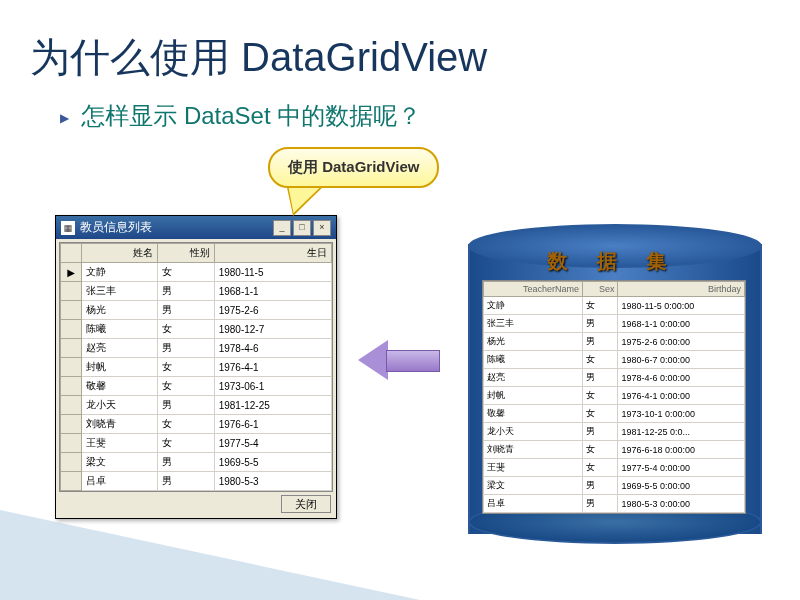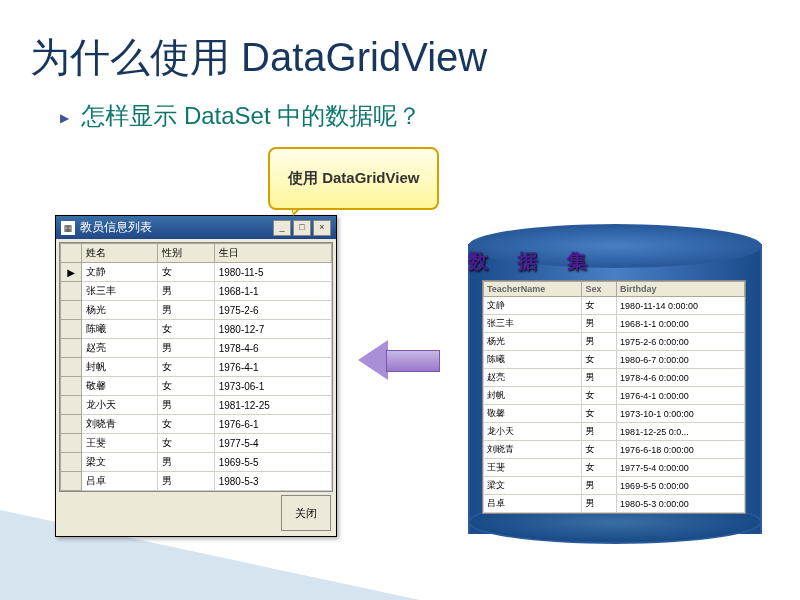--- a/index.html
+++ b/index.html
@@ -1,43 +1,43 @@
 <!DOCTYPE html>
 <html><head>
 <meta charset="utf-8">
 <style>
 body{margin:0;font-family:"Microsoft YaHei",SimHei,Arial,sans-serif;width:800px;height:600px;background:#fff;position:relative;overflow:hidden}
 .title{font-size:40px;color:#17365d;margin:30px 0 12px 30px;font-weight:400}
 .bullet{font-size:24px;color:#0f766e;margin:15px 0 0 60px}
 .bullet::before{content:"▶";color:#3b5998;font-size:12px;margin-right:12px;vertical-align:middle}
-.callout{position:absolute;left:268px;top:147px;background:linear-gradient(#fffde8,#fef79a);border:2px solid #d4a000;border-radius:8px;padding:20px 18px;font-size:15px;font-weight:bold;color:#333;z-index:10}
+.callout{position:absolute;left:268px;top:147px;background:linear-gradient(#fffde8,#fef79a);border:2px solid #d4a000;border-radius:20px;padding:9px 18px;font-size:15px;font-weight:bold;color:#333;z-index:10}
 .callout-tail{position:absolute;left:285px;top:187px;width:0;height:0;border-left:12px solid transparent;border-right:20px solid transparent;border-top:26px solid #fef79a;z-index:9;transform:skewX(-15deg)}
 .callout-tail-border{position:absolute;left:283px;top:187px;width:0;height:0;border-left:14px solid transparent;border-right:22px solid transparent;border-top:29px solid #d4a000;z-index:8;transform:skewX(-15deg)}
 .window{position:absolute;left:55px;top:215px;width:280px;background:#ece9d8;border:1px solid #000;box-shadow:2px 2px 4px rgba(0,0,0,0.3)}
 .titlebar{background:linear-gradient(#3a6ea5,#1f4788);color:#fff;padding:3px 5px;font-size:12px;display:flex;align-items:center}
 .titlebar-icon{width:14px;height:14px;background:#fff;margin-right:5px;display:inline-block;font-size:9px;color:#333;text-align:center;line-height:14px}
 .win-btns{margin-left:auto;display:flex;gap:2px}
 .win-btn{width:16px;height:14px;background:#ece9d8;border:1px solid #888;font-size:9px;text-align:center;line-height:12px;color:#333}
 .grid{background:#fff;border:1px solid #888;margin:3px}
 .grid table{border-collapse:collapse;width:100%;font-size:10px}
-.grid th{background:#ece9d8;border:1px solid #aca899;padding:2px 4px;text-align:left;font-weight:normal;height:14px}
+.grid th{background:#ece9d8;border:1px solid #aca899;padding:2px 4px;text-align:right;font-weight:normal;height:14px}
 .grid td{border:1px solid #d4d0c8;padding:2px 4px;height:13px}
 .grid .rowh{background:#ece9d8;border:1px solid #aca899;width:12px;text-align:center}
-.close-btn{margin:3px 5px 5px auto;display:block;width:50px;height:36px;background:#ece9d8;border:1px solid #888;font-size:11px}
+.close-btn{margin:3px 5px 5px auto;display:block;width:50px;height:18px;background:#ece9d8;border:1px solid #888;font-size:11px}
 .arrow{position:absolute;left:358px;top:340px;width:80px;height:40px}
 .arrow-head{position:absolute;left:0;top:0;width:0;height:0;border-top:20px solid transparent;border-bottom:20px solid transparent;border-right:30px solid #a88fd8}
 .arrow-body{position:absolute;left:28px;top:10px;width:52px;height:20px;background:linear-gradient(#c8b8e8,#9878c8);border:1px solid #7858a8}
 .cylinder{position:absolute;left:468px;top:224px;width:290px;height:320px}
 .cyl-top{width:290px;height:40px;background:radial-gradient(ellipse at center,#4a7fc4,#1a4a8a);border-radius:50%;border:2px solid #2a5a9a;position:absolute;top:0}
 .cyl-body{width:290px;height:290px;background:linear-gradient(90deg,#1a4a8a,#4a7fc4,#1a4a8a);position:absolute;top:20px;border-left:2px solid #2a5a9a;border-right:2px solid #2a5a9a}
 .cyl-bot{width:290px;height:40px;background:radial-gradient(ellipse at center,#3a6fa4,#0a3a7a);border-radius:50%;border:2px solid #2a5a9a;position:absolute;bottom:0}
-.ds-title{position:absolute;top:24px;width:100%;text-align:left;color:#4c1d95;font-size:20px;font-weight:bold;letter-spacing:12px;text-shadow:1px 1px 2px #000;z-index:2}
+.ds-title{position:absolute;top:24px;width:100%;text-align:center;color:#a16207;font-size:20px;font-weight:bold;letter-spacing:12px;text-shadow:1px 1px 2px #000;z-index:2}
 .ds-grid{position:absolute;top:56px;left:14px;width:262px;background:#fff;z-index:2;border:1px solid #888}
 .ds-grid table{border-collapse:collapse;width:100%;font-size:9px}
-.ds-grid th{background:#ece9d8;border:1px solid #aca899;padding:2px 3px;text-align:left;font-weight:bold;color:#666}
+.ds-grid th{background:#ece9d8;border:1px solid #aca899;padding:2px 3px;text-align:right;font-weight:normal;color:#666}
 .ds-grid td{border:1px solid #d4d0c8;padding:2px 3px}
 .triangle{position:absolute;left:0;bottom:0;width:0;height:0;border-left:0 solid transparent;border-right:420px solid transparent;border-bottom:90px solid #d6e4f0}
 </style>
 </head>
 <body>
 
 <div class="triangle"></div>
 <div class="title">为什么使用 DataGridView</div>
 <div class="bullet">怎样显示 DataSet 中的数据呢？</div>
 
@@ -156,21 +156,21 @@
 <table id="dtable">
         <tbody>
           <tr>
             <th>TeacherName</th>
             <th>Sex</th>
             <th>Birthday</th>
           </tr>
           <tr>
             <td>文静</td>
             <td>女</td>
-            <td>1980-11-14 0:00:00</td>
+            <td>1980-11-5 0:00:00</td>
           </tr>
           <tr>
             <td>张三丰</td>
             <td>男</td>
             <td>1968-1-1 0:00:00</td>
           </tr>
           <tr>
             <td>杨光</td>
             <td>男</td>
             <td>1975-2-6 0:00:00</td>

